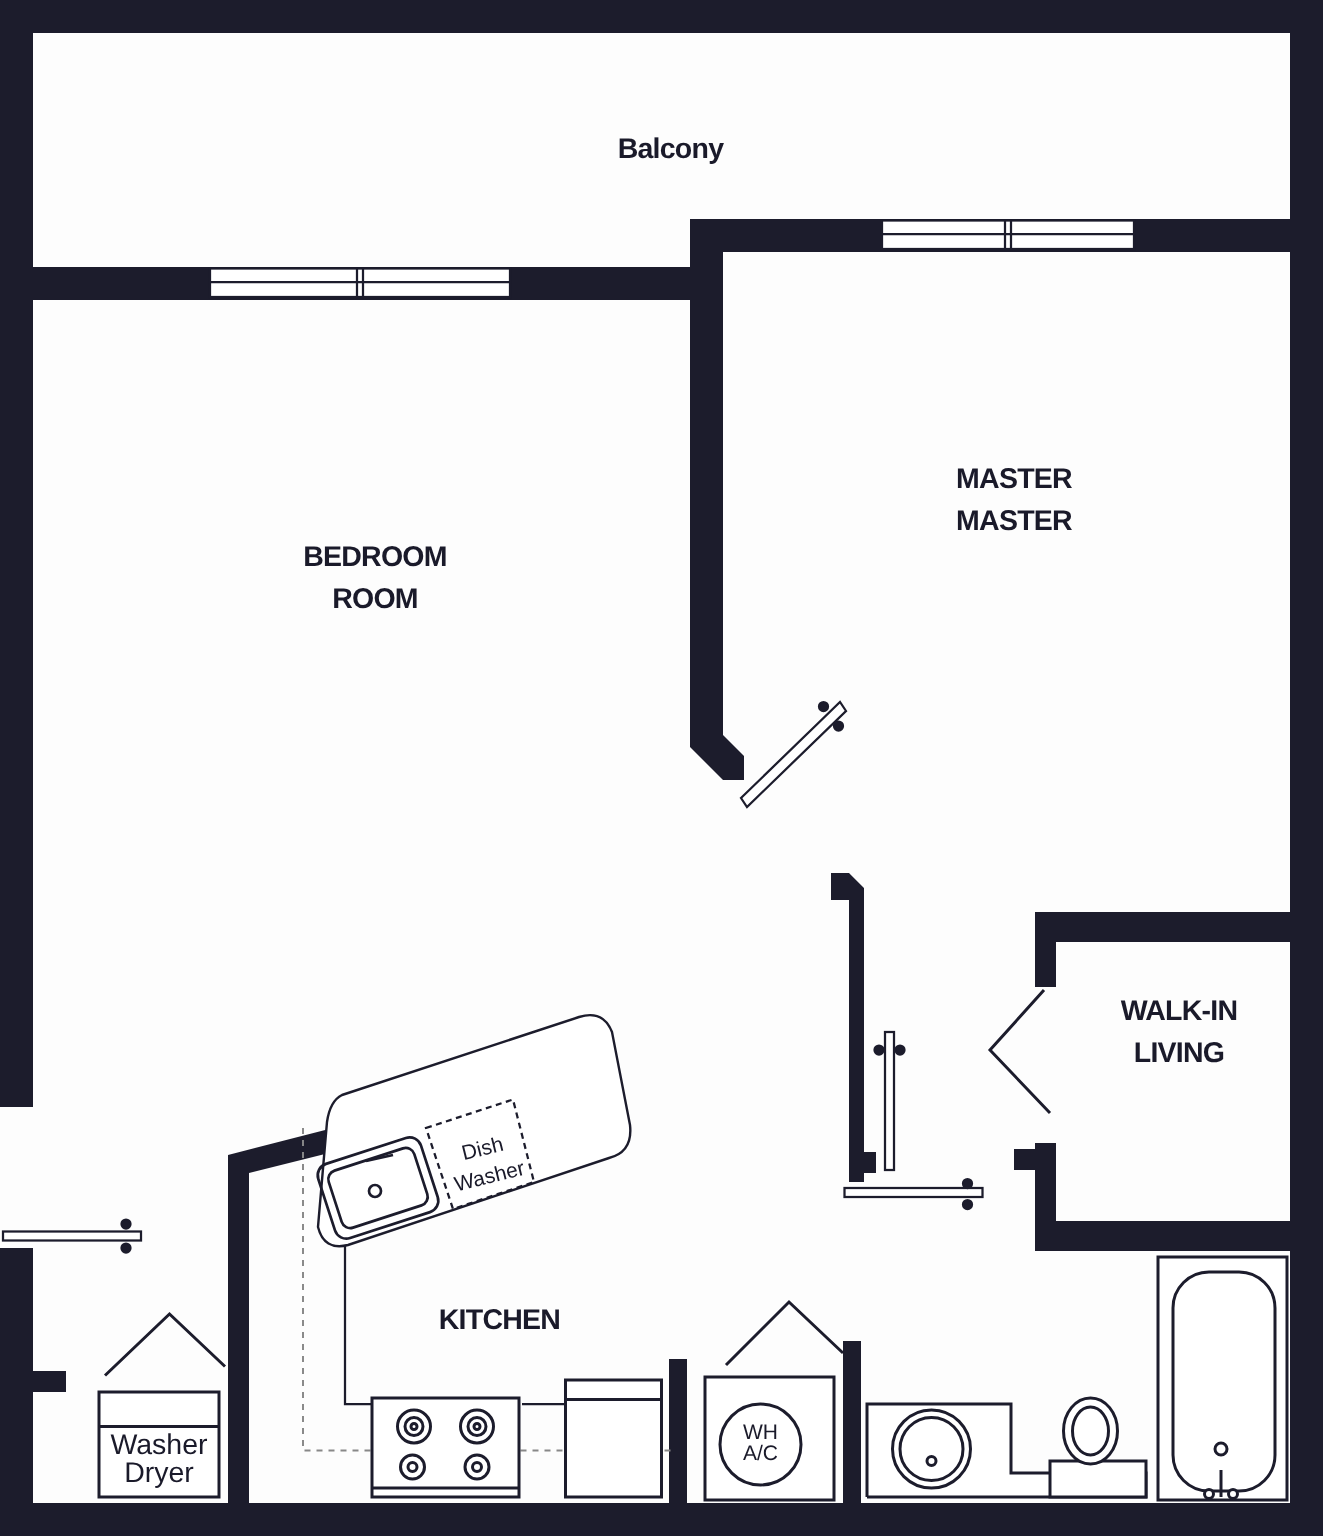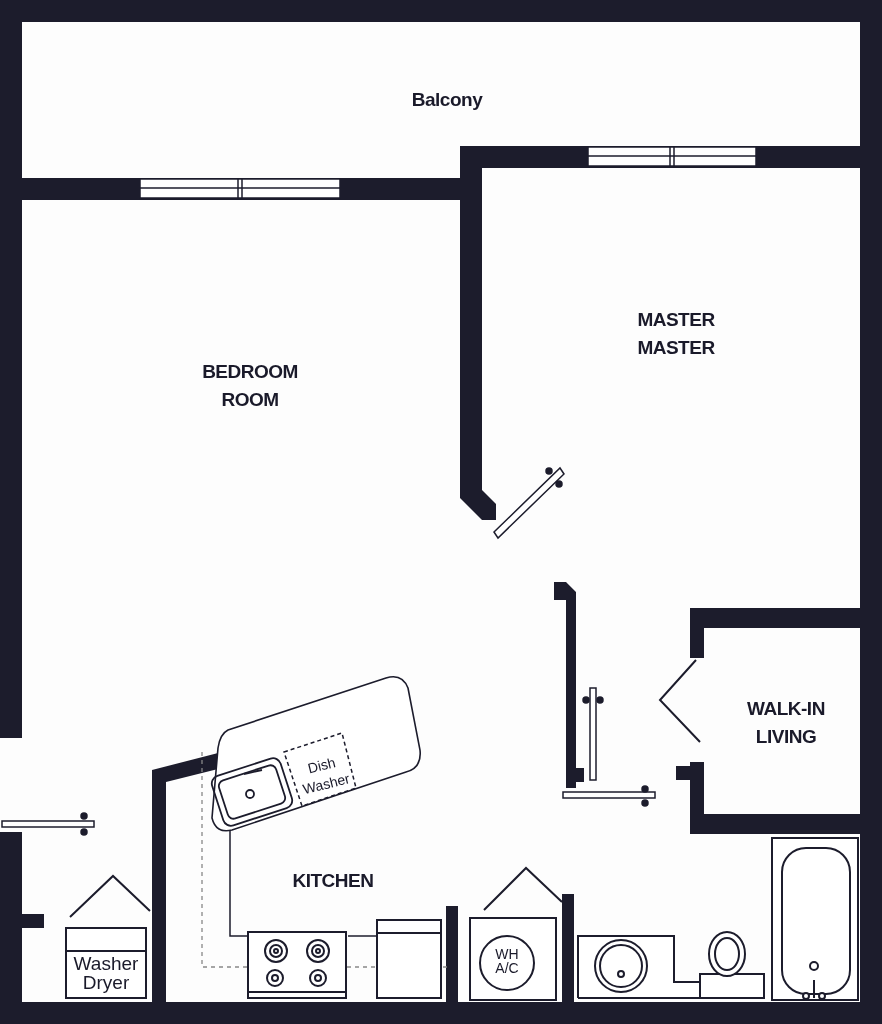--- a/index.html
+++ b/index.html
@@ -163,21 +163,21 @@
 <div class="lbl room-lbl" style="left:200px; top:358px; width:100px;">
   <div>BEDROOM</div>
   <div>ROOM</div>
 </div>
 
 <div class="lbl room-lbl" style="left:612px; top:306px; width:128px;">
   <div>MASTER</div>
   <div>MASTER</div>
 </div>
 
-<div class="lbl room-lbl" style="left:728px; top:695px; width:116px;">
+<div class="lbl room-lbl" style="left:728px; top:661px; width:116px;">
   <div>WALK-IN</div>
   <div>LIVING</div>
 </div>
 
 <div class="lbl room-lbl" style="left:278px; top:839px; width:110px;margin-top:28px;">KITCHEN</div>
 
 <div class="lbl small-lbl" style="left:292px; top:756px; width:64px; transform: rotate(-14deg); line-height:1.35;">
   <div>Dish</div>
   <div>Washer</div>
 </div>

